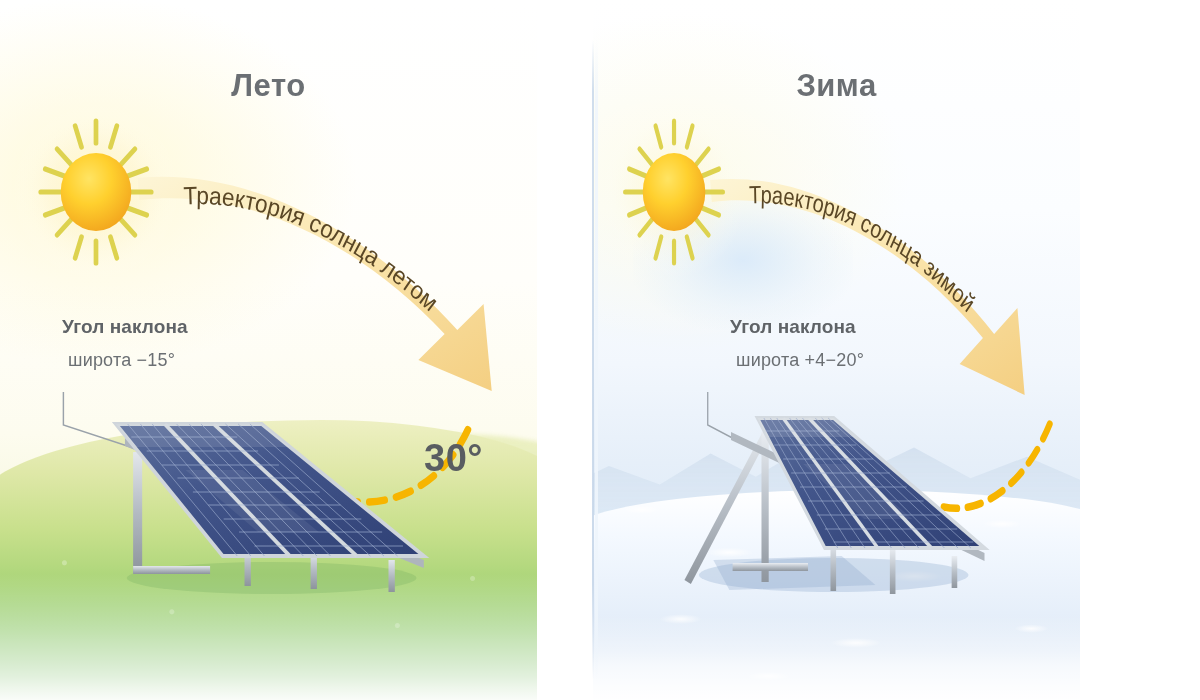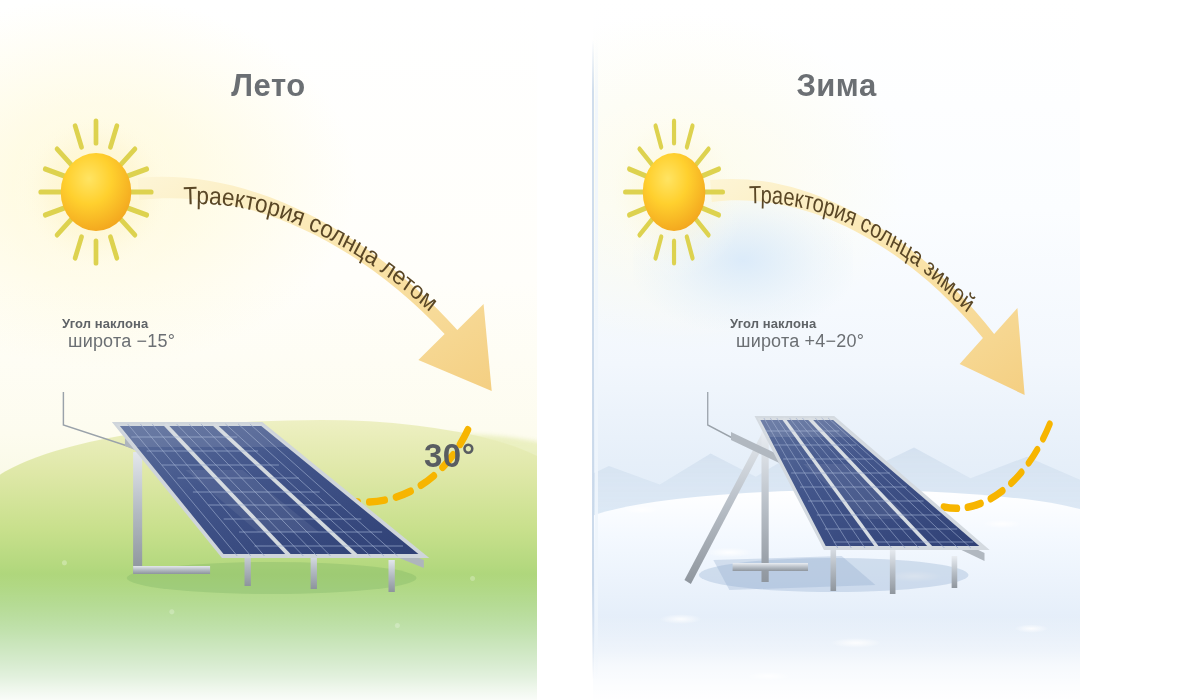--- a/index.html
+++ b/index.html
@@ -104,26 +104,26 @@
     font-size:31px; font-weight:bold; color:#6b6f73; letter-spacing:.5px;
   }
 
   
   .svg-layer{ position:absolute; left:0; top:0; width:100%; height:100%; overflow:visible; }
 
   
   .tilt-block{ position:absolute; }
   #tilt-summer{ left:62px; top:316px; }
   #tilt-winter{ left:137px; top:316px; }
-  .tilt-title{ font-size:13px; font-weight:bold; color:#5f6367; letter-spacing:.1px; }
-  .tilt-value{ font-size:18px; color:#6b6f73; margin-top:0; margin-left:6px; letter-spacing:.2px; }
+  .tilt-title{ font-size:19px; font-weight:bold; color:#5f6367; letter-spacing:.1px; }
+  .tilt-value{ font-size:18px; color:#6b6f73; margin-top:12px; margin-left:6px; letter-spacing:.2px; }
 
   
   .angle-label{
-    position:absolute; font-size:33px; font-weight:bold; color:#595d61; letter-spacing:.5px;
+    position:absolute; font-size:38px; font-weight:bold; color:#595d61; letter-spacing:.5px;
   }
   #angle-summer{ left:424px; top:437px; }
   #angle-winter{ left:481px; top:437px;margin-left:35px; }
 </style>
 </head>
 <body>
 
 <div id="stage">
 
   <div class="panel" id="panel-summer">

